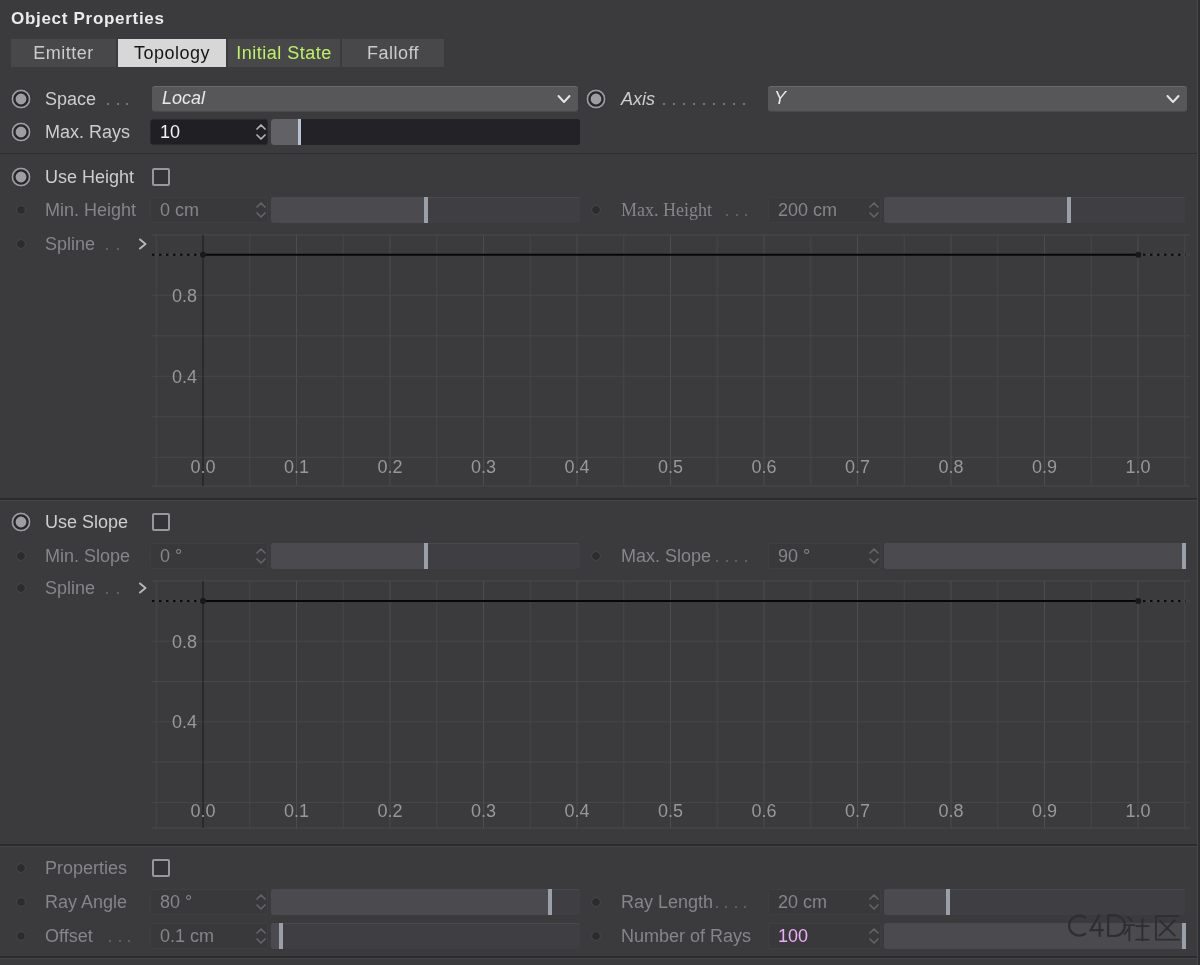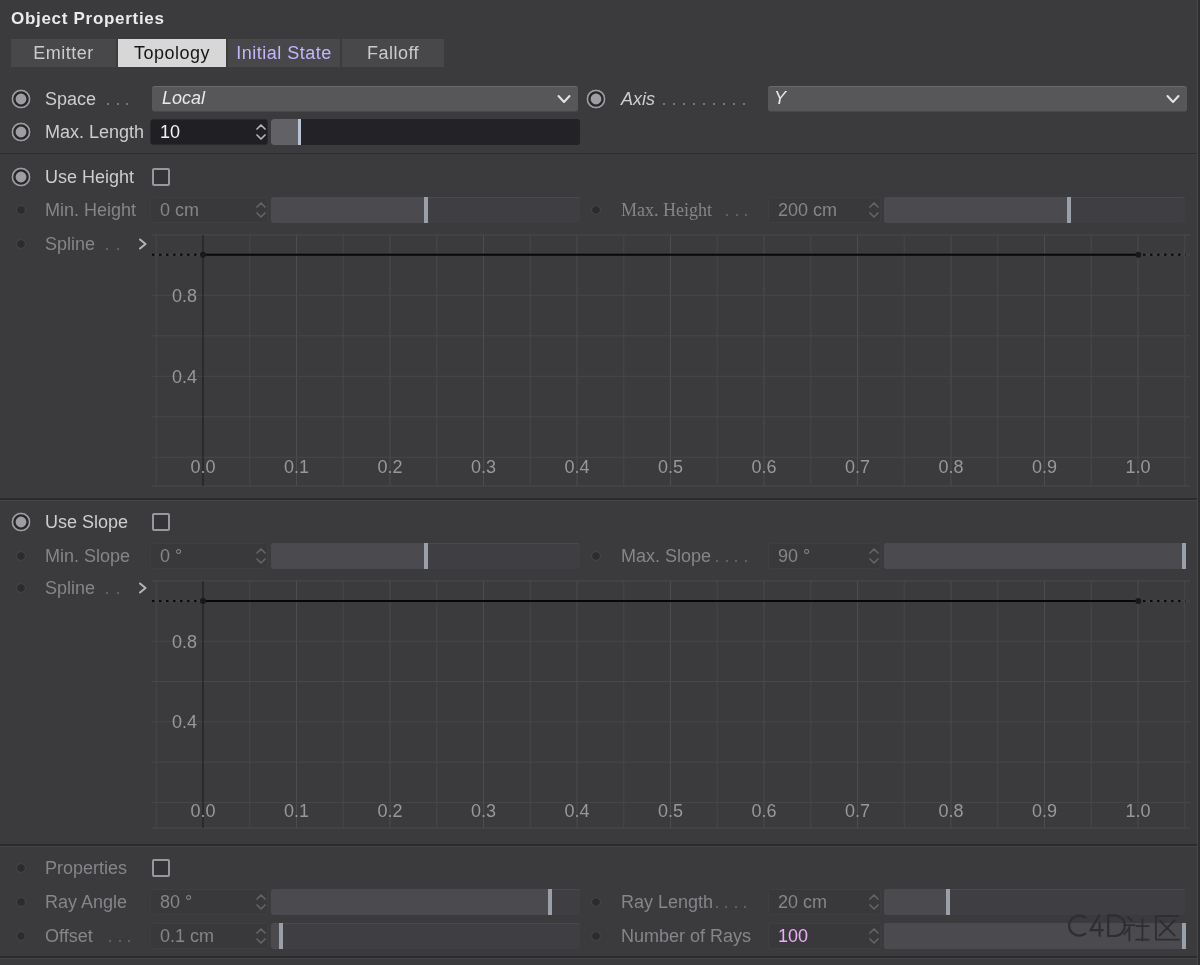--- a/index.html
+++ b/index.html
@@ -16,21 +16,21 @@
 .ddtext{position:absolute;font-size:18px;color:#e9e9eb;line-height:25px;font-style:italic;}
 .sep{position:absolute;left:0;width:1200px;}
 .leader{position:absolute;height:2px;}
 .cb{position:absolute;width:18px;height:18px;box-sizing:border-box;
   border:2px solid #98989c;border-radius:2px;background:#343438;}
 </style></head><body>
 <div id="panel">
 <div class="abs" style="left:11px;top:9px;font-size:17px;font-weight:bold;color:#ebebeb;letter-spacing:0.7px;">Object Properties</div>
 <div class="abs" style="left:11px;top:39px;width:105px;height:28px;background:#48484a;color:#cbcbcd;font-size:18px;line-height:28px;text-align:center;letter-spacing:0.5px;">Emitter</div>
 <div class="abs" style="left:118px;top:39px;width:108px;height:28px;background:#d7d7d7;color:#161616;font-size:18px;line-height:28px;text-align:center;letter-spacing:0.5px;">Topology</div>
-<div class="abs" style="left:228px;top:39px;width:112px;height:28px;background:#48484a;color:#c4b5fd;font-size:18px;line-height:28px;text-align:center;letter-spacing:0.5px;">Initial State</div>
+<div class="abs" style="left:228px;top:39px;width:112px;height:28px;background:#48484a;color:#bef264;font-size:18px;line-height:28px;text-align:center;letter-spacing:0.5px;">Initial State</div>
 <div class="abs" style="left:342px;top:39px;width:102px;height:28px;background:#48484a;color:#cbcbcd;font-size:18px;line-height:28px;text-align:center;letter-spacing:0.5px;">Falloff</div>
 <div class="sep" style="top:153px;height:1px;background:#2e2e30;"></div>
 <div class="sep" style="top:497.5px;height:2px;background:#2b2b2d;"></div>
 <div class="sep" style="top:499.5px;height:1px;background:#454548;"></div>
 <div class="sep" style="top:844px;height:2px;background:#2b2b2d;"></div>
 <div class="sep" style="top:846px;height:1px;background:#454548;"></div>
 <div class="sep" style="top:955.5px;height:2px;background:#2b2b2d;"></div>
 <div class="sep" style="top:957.5px;height:1px;background:#454548;"></div>
 <div class="abs" style="left:1197px;top:0;width:1px;height:965px;background:#47474a;"></div>
 <div class="abs" style="left:1198px;top:0;width:2px;height:965px;background:#2e2e30;"></div>
@@ -42,21 +42,21 @@
 <div class="leader" style="left:107px;top:102.5px;width:28px;background:repeating-linear-gradient(90deg,#77777a 0,#77777a 2px,transparent 2px,transparent 9.6px);"></div>
 <div class="dd" style="left:152px;top:85.5px;width:426px;"></div>
 <div class="ddtext" style="left:162px;top:85.5px;">Local</div>
 <svg class="abs" style="left:556.5px;top:93.5px;" width="14" height="10">
       <polyline points="1.5,2 7,8 12.5,2" fill="none" stroke="#e4e4e6" stroke-width="2" stroke-linecap="round" stroke-linejoin="round"></polyline>
     </svg>
 <svg class="abs" style="left:10px;top:120.5px;" width="22" height="22">
       <circle cx="11" cy="11" r="9.9" fill="#9e9ea2" stroke="#2e2e31" stroke-width="0.8"></circle>
       <circle cx="11" cy="11" r="6.6" fill="none" stroke="#28282c" stroke-width="2.4"></circle>
     </svg>
-<div class="lbl en" style="left:45px;top:122.5px;">Max. Length</div>
+<div class="lbl en" style="left:45px;top:122.5px;">Max. Rays</div>
 <div class="vbox vbox-en" style="left:150px;top:118.5px;width:118px;"></div>
 <div class="vtext" style="left:160px;top:118.5px;color:#f2f2f2;">10</div>
 <svg class="abs" style="left:256px;top:121.5px;" width="10" height="20">
       <polyline points="1,7 5,3 9,7" fill="none" stroke="#b4b4b8" stroke-width="1.7" stroke-linecap="round" stroke-linejoin="round"></polyline>
       <polyline points="1,13 5,17 9,13" fill="none" stroke="#b4b4b8" stroke-width="1.7" stroke-linecap="round" stroke-linejoin="round"></polyline>
     </svg>
 <div class="abs" style="left:271px;top:118.5px;width:309px;height:26px;background:#232327;border-radius:3px;"></div>
 <div class="abs" style="left:271px;top:118.5px;width:26.927999999999997px;height:26px;background:#626266;border-radius:3px 0 0 3px;"></div>
 <div class="abs" style="left:297.928px;top:118.5px;width:3px;height:26px;background:#b9c2d6;"></div>
 <svg class="abs" style="left:10px;top:165.5px;" width="22" height="22">

